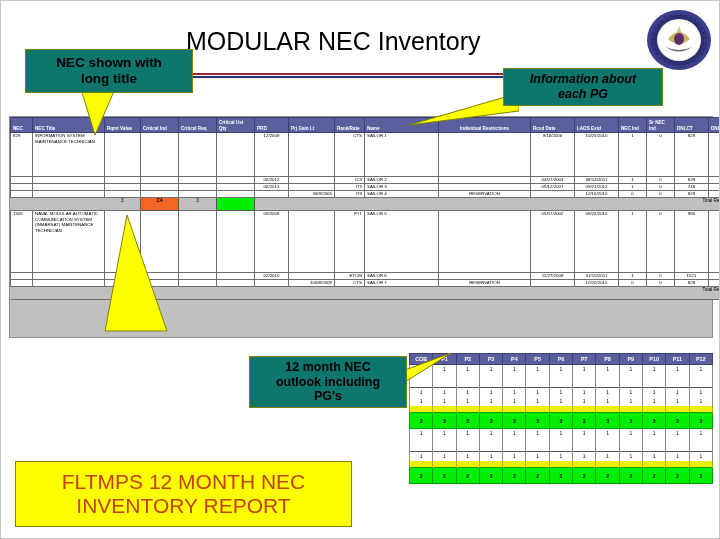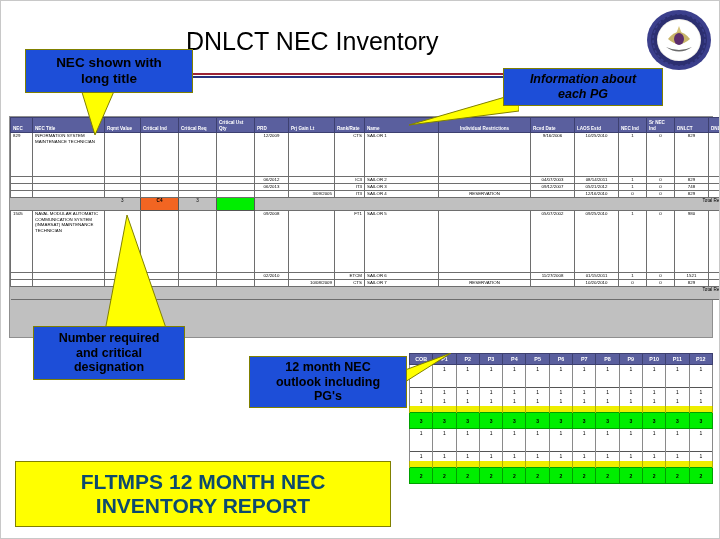--- a/index.html
+++ b/index.html
@@ -143,46 +143,46 @@
   }
   table.og tr.topline td { border-top: 1px solid #555; }
   table.og tr.yellow td { background: #eeee00; height: 7px; border-color:#b0b000; }
   table.og tr.green  td { background: #00ee00; height: 16px; font-weight: bold;
                           border: 1px solid #00a000; }
   table.og tr.spacer td { background: #ffffff; height: 14px; border-bottom: none; border-top: none;}
 
   
   .callout {
     position: absolute;
-    background: #1d4ed8;
+    background: #0f766e;
     border: 1px solid #808000;
     color: #000000;
     font-weight: bold;
     text-align: center;
     display: flex;
     align-items: center;
     justify-content: center;
     line-height: 1.18;
     z-index: 30;
   }
   .tail { position: absolute; z-index: 29; }
 
   #callout-nec     { left: 24px;  top: 48px;  width: 168px; height: 44px; font-size: 13.5px; }
   #callout-info    { left: 502px; top: 67px;  width: 160px; height: 38px; font-size: 12.5px; font-style: italic; }
   #callout-number  { left: 32px;  top: 325px; width: 152px; height: 54px; font-size: 12.5px; }
   #callout-outlook { left: 248px; top: 355px; width: 158px; height: 52px; font-size: 12.5px; }
 
   #banner {
     position: absolute; left: 14px; top: 460px;
-    width: 376px; height: 66px;
+    width: 337px; height: 66px;
     background: #ffff00;
     border: 1px solid #808000;
     display: flex; align-items: center; justify-content: center;
     text-align: center;
-    font-size: 21px; font-weight: bold; color: #0c4a6e;
+    font-size: 21px; font-weight: normal; color: #c2410c;
     line-height: 1.15;
     z-index: 30;
   }
 </style>
 </head>
 <body>
 
 <div id="slide">
 
 
@@ -197,21 +197,21 @@
         <path d="M22 30 q11 -14 22 0 q-11 10 -22 0 z" fill="#c8b469"></path>
       </g>
       <ellipse cx="33" cy="30" rx="5" ry="6" fill="#5c2d6d"></ellipse>
       <path d="M20 38 q13 9 26 0 q-13 6 -26 0 z" fill="#6b6b6b"></path>
       <g stroke="#3b3f8c" stroke-width="1.6" fill="none">
         <circle cx="33" cy="31" r="26" stroke-dasharray="3 2.2"></circle>
       </g>
     </svg>
   </div>
 
-  <div id="slide-title">DNLCT NEC Inventory</div>
+  <div id="slide-title">MODULAR NEC Inventory</div>
   <div id="title-rule">
     <div class="r1"></div>
       <div class="r2"></div>
       <div class="r3"></div>
   </div>
 
   <div id="report-panel">
     <table class="rpt">
       <colgroup>
         <col style="width:22px">
@@ -608,23 +608,20 @@
   <svg class="tail" style="left:408px;top:92px;width:110px;height:34px;" viewBox="0 0 110 34">
     <polygon points="110,0 110,18 0,32" fill="#ffff00" stroke="#808000" stroke-width="1"></polygon>
   </svg>
   <div class="callout" id="callout-info">
     <span>Information about<br>each PG</span>
   </div>
 
   <svg class="tail" style="left:100px;top:214px;width:70px;height:118px;" viewBox="0 0 70 118">
     <polygon points="26,0 66,116 4,116" fill="#ffff00" stroke="#808000" stroke-width="1"></polygon>
   </svg>
-  <div class="callout" id="callout-number">
-    <span>Number required<br>and critical<br>designation</span>
-  </div>
 
   <svg class="tail" style="left:396px;top:352px;width:56px;height:34px;" viewBox="0 0 56 34">
     <polygon points="0,20 0,34 54,0" fill="#ffff00" stroke="#808000" stroke-width="1"></polygon>
   </svg>
   <div class="callout" id="callout-outlook">
     <span>12 month NEC<br>outlook including<br>PG's</span>
   </div>
 
   <div id="banner">
     <span>FLTMPS 12 MONTH NEC<br>INVENTORY REPORT</span>

